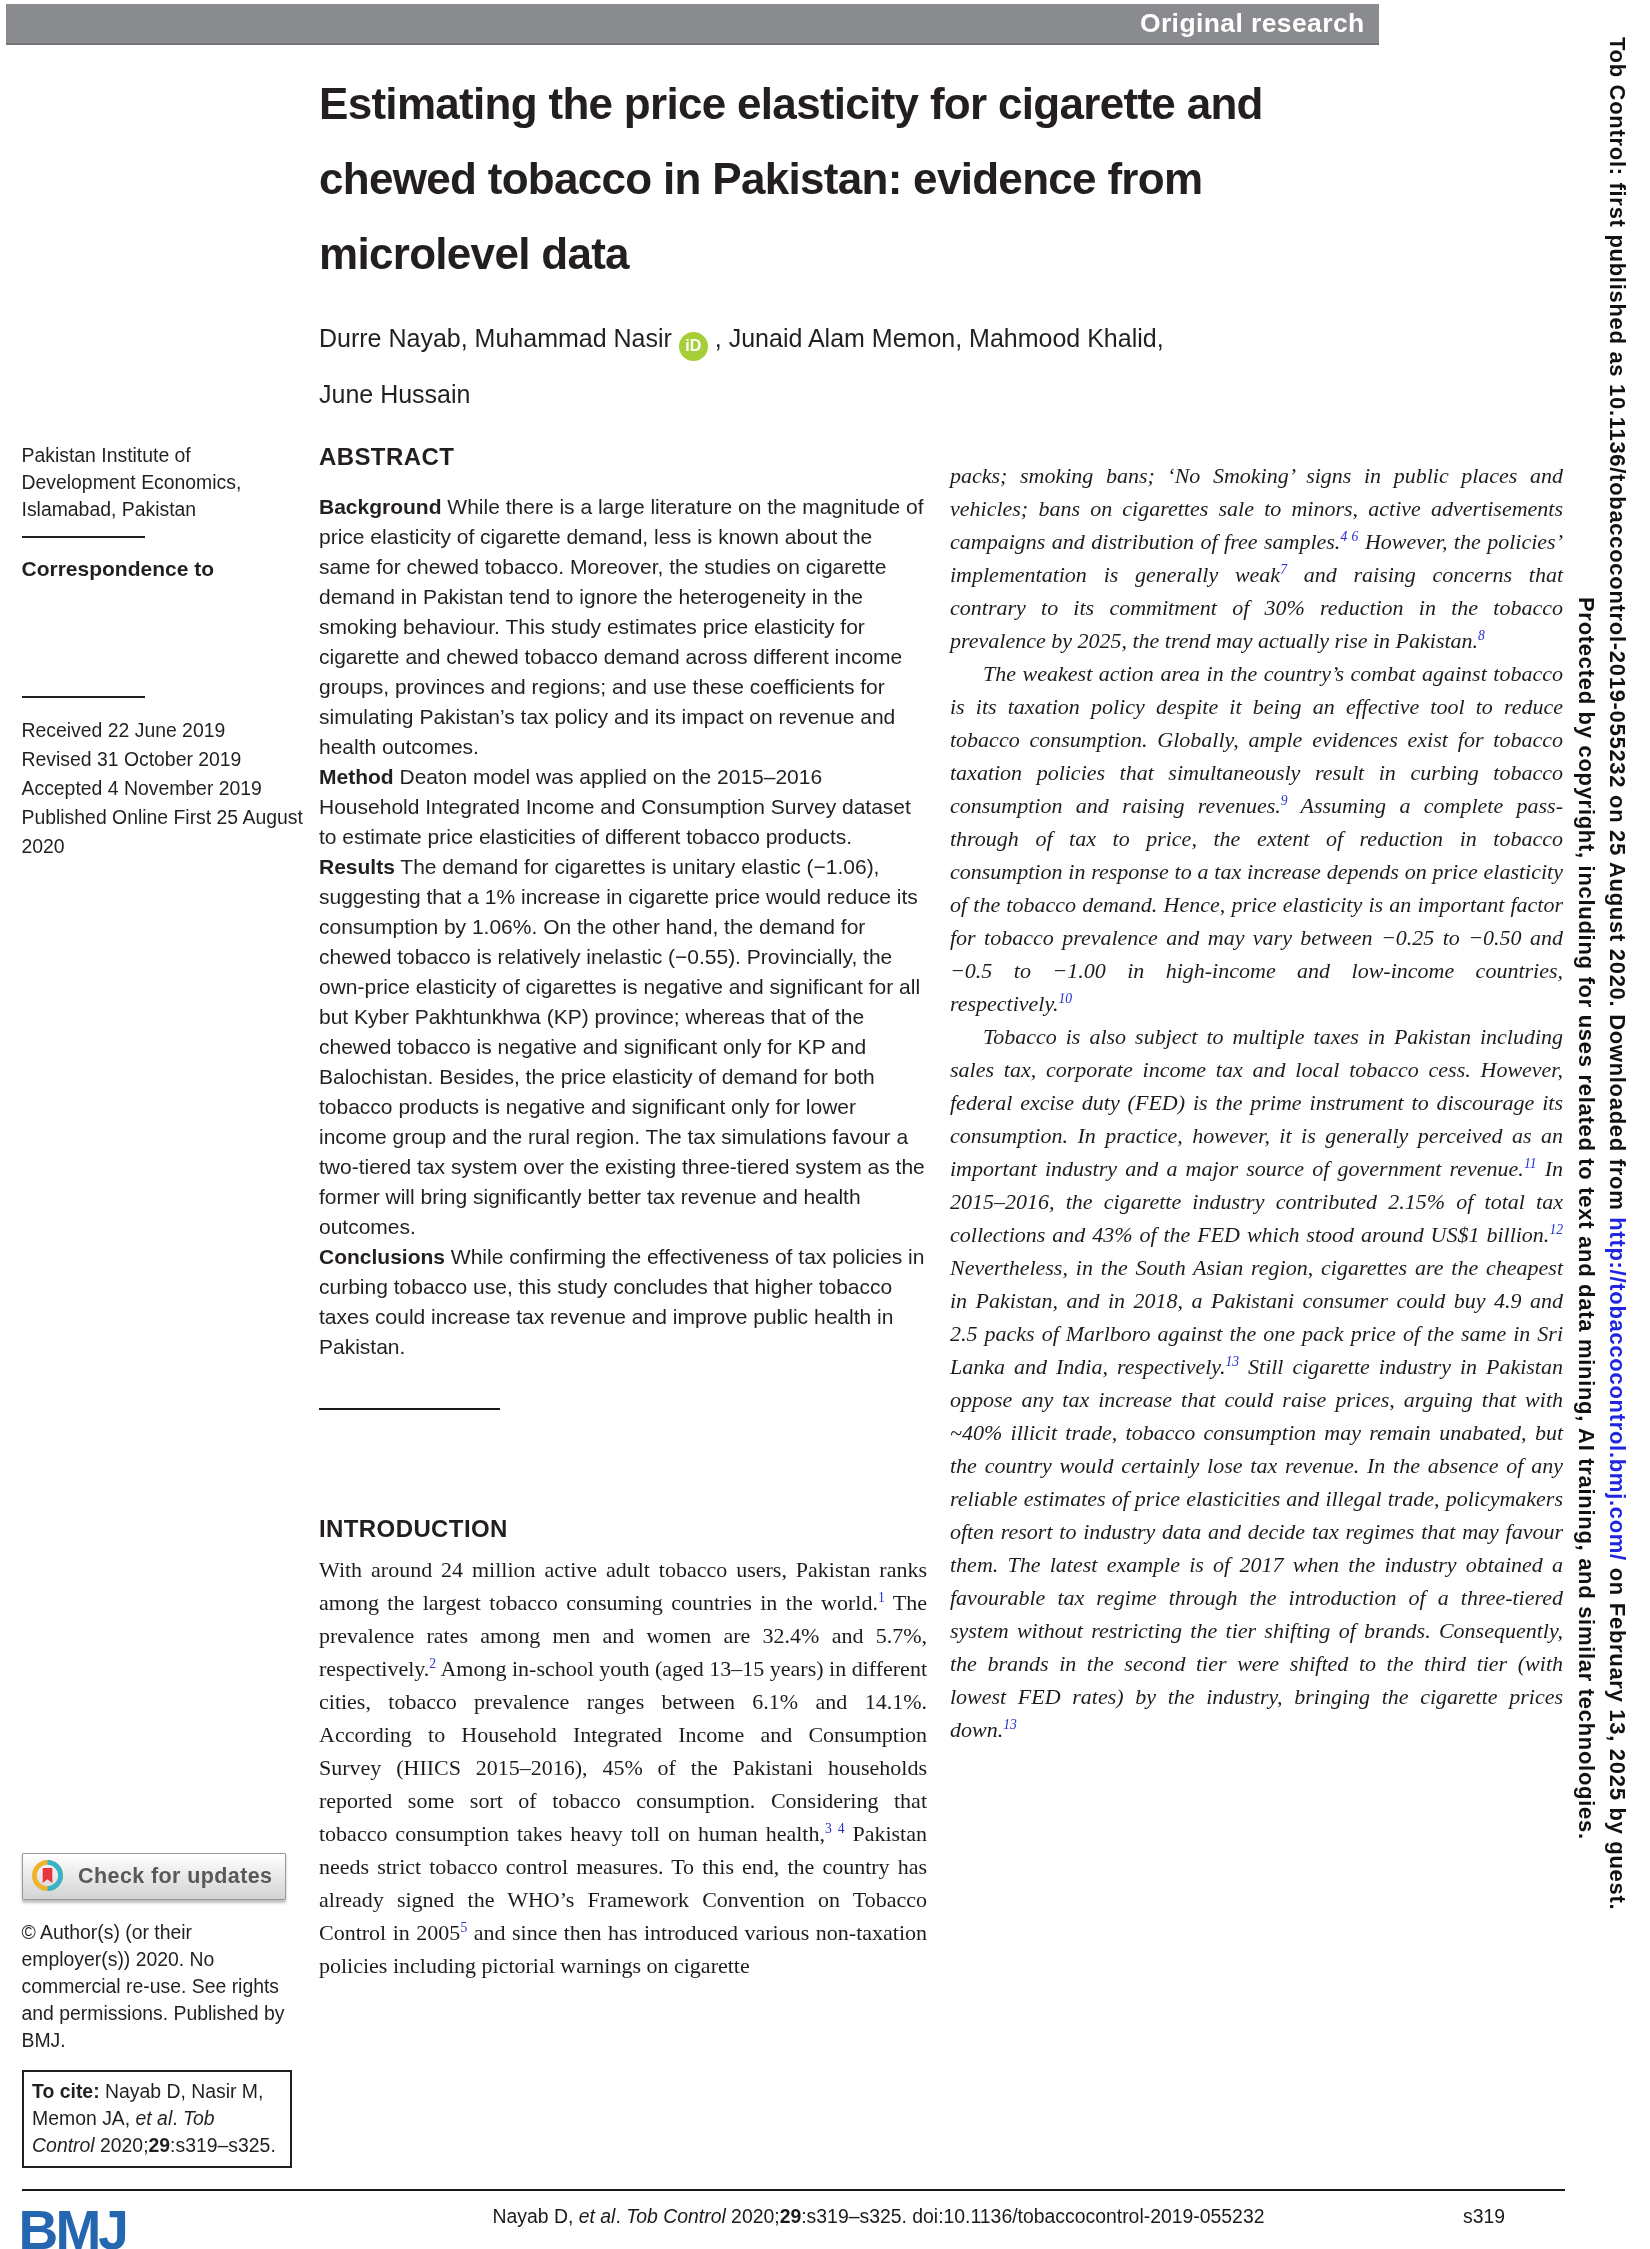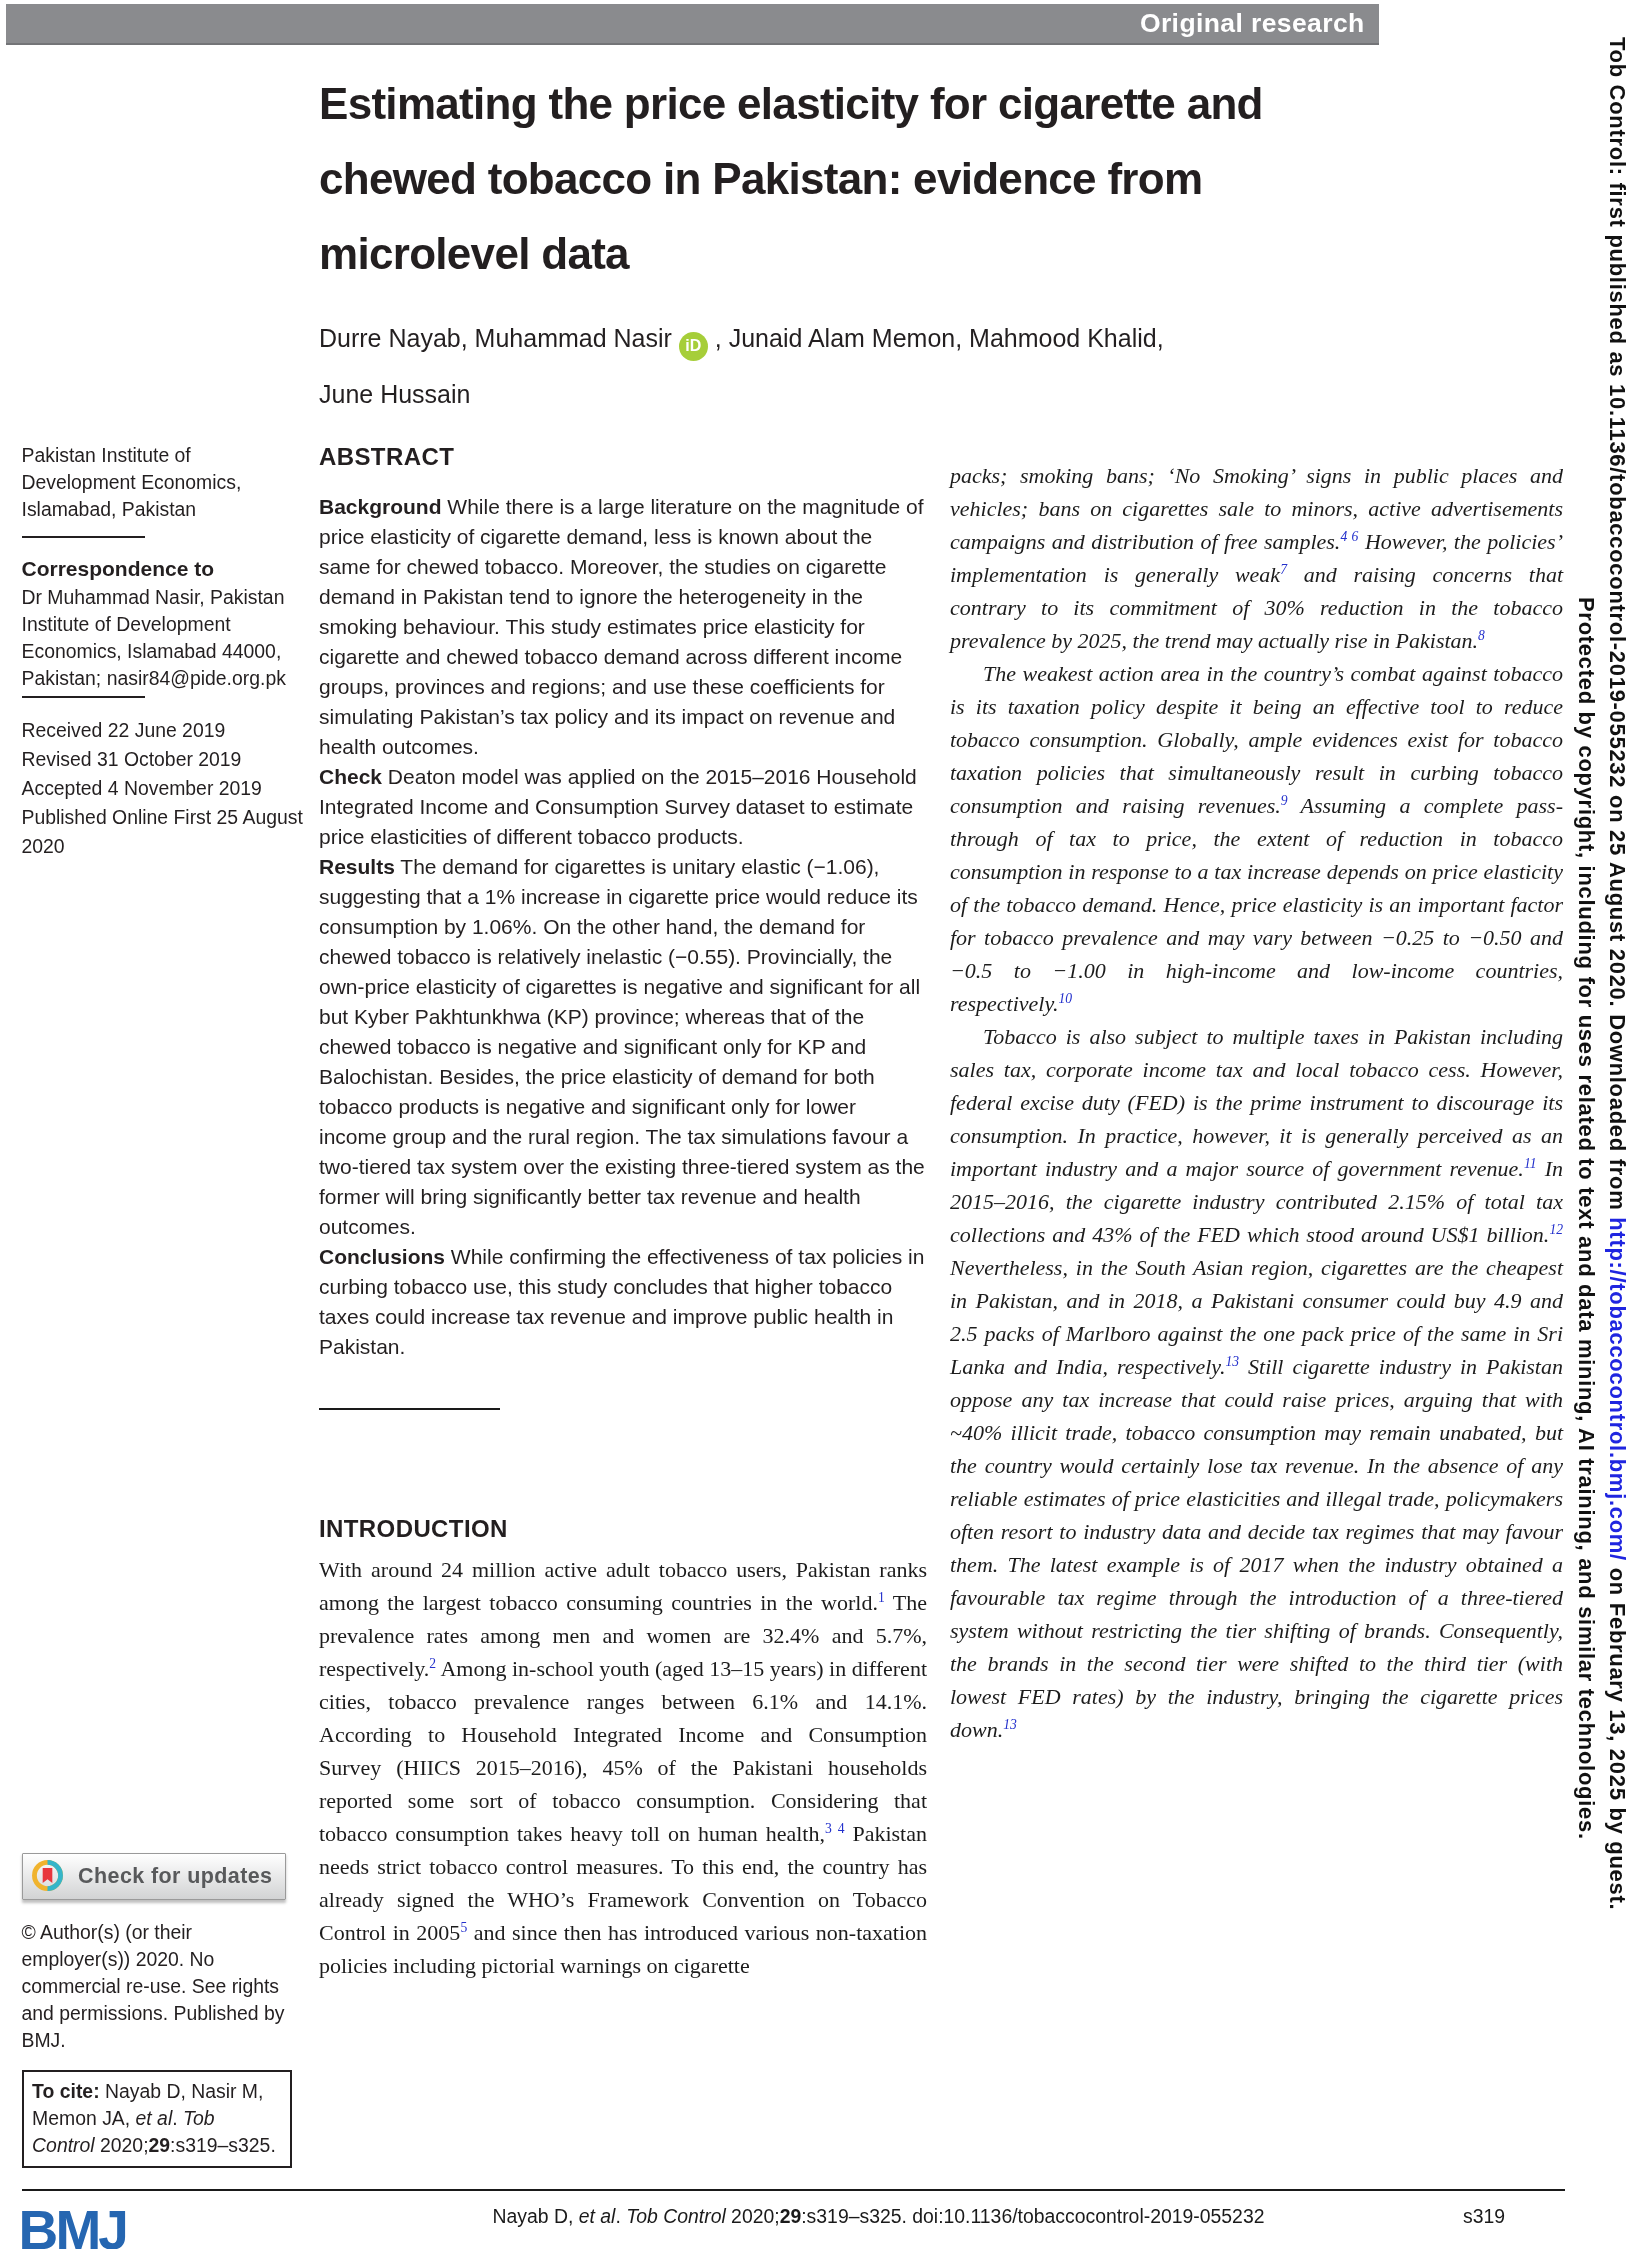--- a/index.html
+++ b/index.html
@@ -139,21 +139,20 @@
   </h1>
 
   <div class="authors">
     <div><span>Durre Nayab, Muhammad Nasir </span><span class="orcid">iD</span><span> , Junaid Alam Memon, Mahmood Khalid,</span></div>
     <div>June Hussain</div>
   </div>
 
   <div class="side side-affil">Pakistan Institute of Development Economics, Islamabad, Pakistan</div>
   <div class="siderule r1"></div>
   <div class="side side-corr-label">Correspondence to</div>
-  <div class="side side-corr">Dr Muhammad Nasir, Pakistan Institute of Development Economics, Islamabad 44000, Pakistan; nasir84@pide.org.pk</div>
   <div class="siderule r2"></div>
   <div class="side side-history">
     <div>Received 22 June 2019</div>
     <div>Revised 31 October 2019</div>
     <div>Accepted 4 November 2019</div>
     <div>Published Online First 25 August 2020</div>
   </div>
 
   <div class="check">
     <span>
@@ -166,21 +165,21 @@
     <span class="check-label">Check for updates</span>
   </div>
 
   <div class="copyright">© Author(s) (or their employer(s)) 2020. No commercial re-use. See rights and permissions. Published by BMJ.</div>
 
   <div class="tocite"><span class="b">To cite:</span><span> Nayab D, Nasir M, Memon JA, </span><span class="i">et al</span><span>. </span><span class="i">Tob Control</span><span> 2020;</span><span class="b">29</span><span>:s319–s325.</span></div>
 
   <section class="col1">
     <div class="abs-h">ABSTRACT</div>
     <p class="abs"><span class="b">Background</span><span> While there is a large literature on the magnitude of price elasticity of cigarette demand, less is known about the same for chewed tobacco. Moreover, the studies on cigarette demand in Pakistan tend to ignore the heterogeneity in the smoking behaviour. This study estimates price elasticity for cigarette and chewed tobacco demand across different income groups, provinces and regions; and use these coefficients for simulating Pakistan’s tax policy and its impact on revenue and health outcomes.</span></p>
-    <p class="abs"><span class="b">Check</span><span> Deaton model was applied on the 2015–2016 Household Integrated Income and Consumption Survey dataset to estimate price elasticities of different tobacco products.</span></p>
+    <p class="abs"><span class="b">Method</span><span> Deaton model was applied on the 2015–2016 Household Integrated Income and Consumption Survey dataset to estimate price elasticities of different tobacco products.</span></p>
     <p class="abs"><span class="b">Results</span><span> The demand for cigarettes is unitary elastic (−1.06), suggesting that a 1% increase in cigarette price would reduce its consumption by 1.06%. On the other hand, the demand for chewed tobacco is relatively inelastic (−0.55). Provincially, the own-price elasticity of cigarettes is negative and significant for all but Kyber Pakhtunkhwa (KP) province; whereas that of the chewed tobacco is negative and significant only for KP and Balochistan. Besides, the price elasticity of demand for both tobacco products is negative and significant only for lower income group and the rural region. The tax simulations favour a two-tiered tax system over the existing three-tiered system as the former will bring significantly better tax revenue and health outcomes.</span></p>
     <p class="abs"><span class="b">Conclusions</span><span> While confirming the effectiveness of tax policies in curbing tobacco use, this study concludes that higher tobacco taxes could increase tax revenue and improve public health in Pakistan.</span></p>
     <div class="abs-rule"></div>
     <div class="intro-h">INTRODUCTION</div>
     <div class="serif">
       <p><span>With around 24 million active adult tobacco users, Pakistan ranks among the largest tobacco consuming countries in the world.</span><sup class="ref">1</sup><span> The prevalence rates among men and women are 32.4% and 5.7%, respectively.</span><sup class="ref">2</sup><span> Among in-school youth (aged 13–15 years) in different cities, tobacco prevalence ranges between 6.1% and 14.1%. According to Household Integrated Income and Consumption Survey (HIICS 2015–2016), 45% of the Pakistani households reported some sort of tobacco consumption. Considering that tobacco consumption takes heavy toll on human health,</span><sup class="ref">3 4</sup><span> Pakistan needs strict tobacco control measures. To this end, the country has already signed the WHO’s Framework Convention on Tobacco Control in 2005</span><sup class="ref">5</sup><span> and since then has introduced various non-taxation policies including pictorial warnings on cigarette</span></p>
     </div>
   </section>
 
   <section class="col2 serif">

